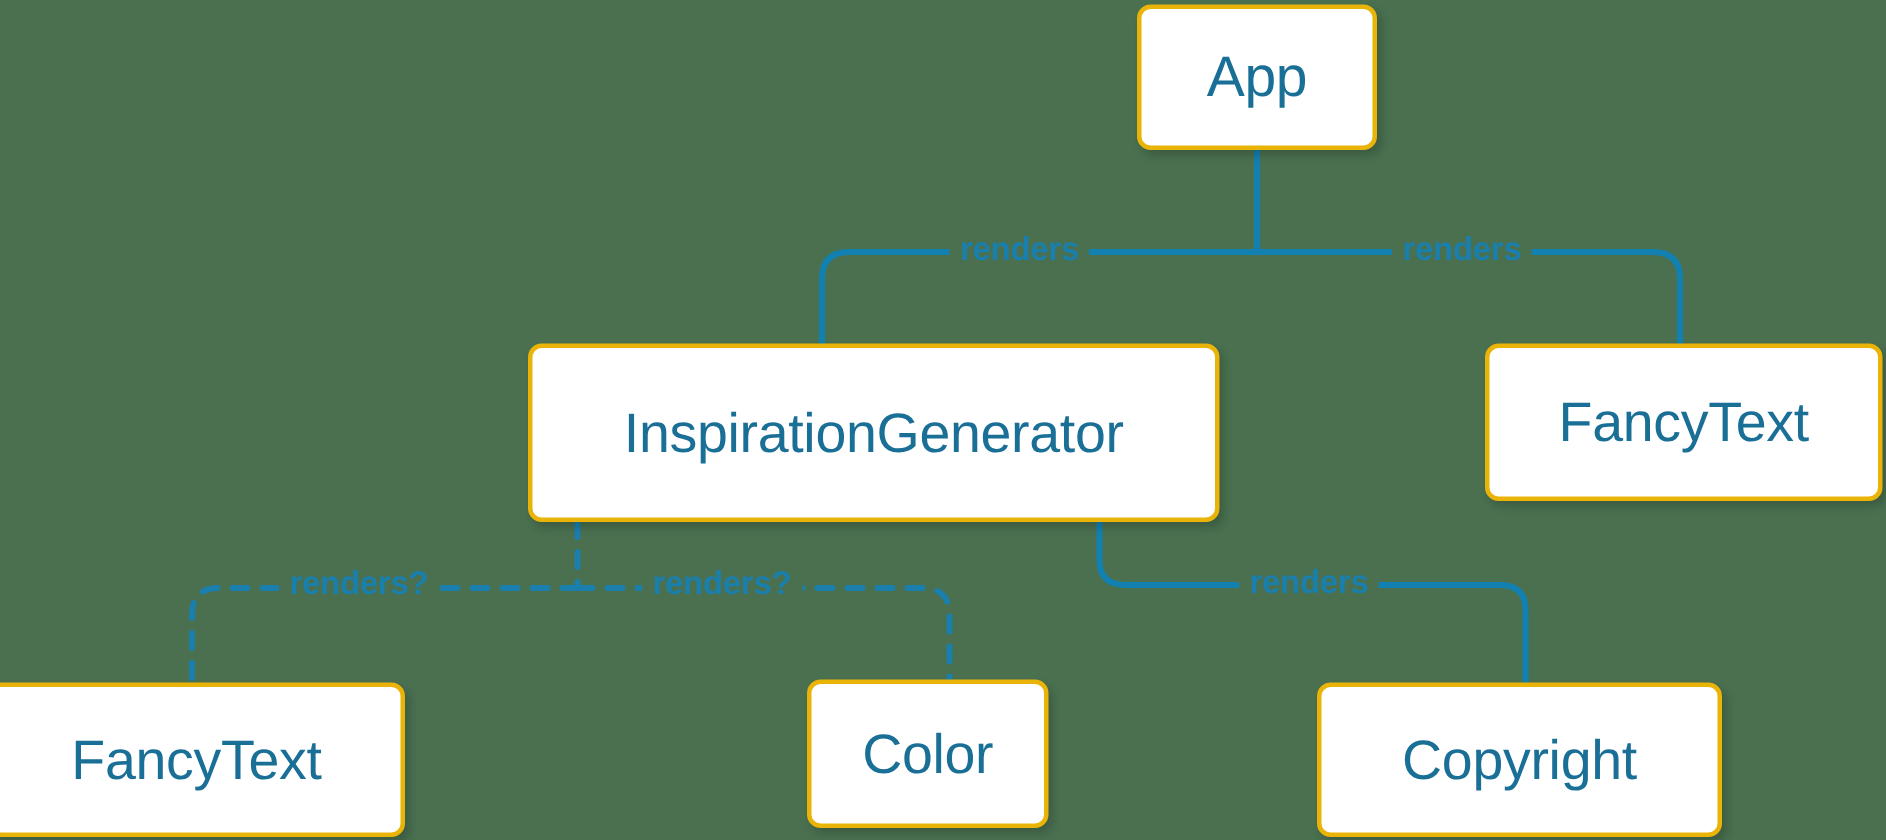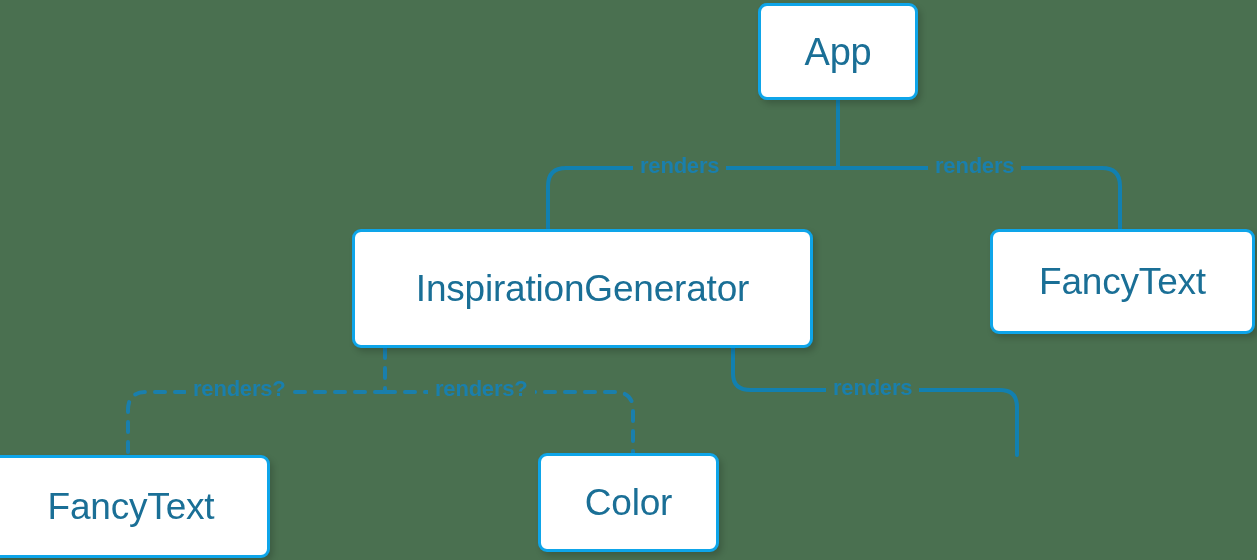--- a/index.html
+++ b/index.html
@@ -22,42 +22,42 @@
     position: absolute;
     left: 0;
     top: 0;
     width: 1257px;
     height: 560px;
   }
   .node {
     position: absolute;
     box-sizing: border-box;
     background: #ffffff;
-    border: 3px solid #0ea5e9;
+    border: 3px solid #eab308;
     border-radius: 9px;
     display: flex;
     align-items: center;
     justify-content: center;
     color: #1a6f96;
     box-shadow: 3px 4px 6px rgba(0,0,0,0.18);
     z-index: 3;
   }
   .node-label {
     font-size: 37px;
     font-weight: 400;
     letter-spacing: -0.2px;
     white-space: nowrap;
     line-height: 1;
   }
   #node-app        { left: 758px;  top: 3px;   width: 160px; height: 97px; }
   #node-app .node-label { font-size: 38px; }
   #node-inspiration{ left: 352px;  top: 229px; width: 461px; height: 119px; align-items: center; }
   #node-fancytext-right { left: 990px; top: 229px; width: 265px; height: 105px; }
   #node-fancytext-bottom{ left: -8px; top: 455px; width: 278px; height: 103px; }
-  #node-color      { left: 538px;  top: 453px; width: 181px; height: 99px; }
+  #node-color      { left: 538px;  top: 453px; width: 161px; height: 99px; }
   #node-copyright  { left: 878px;  top: 455px; width: 270px; height: 103px; }
 
   .edge-label {
     position: absolute;
     color: #1a7fac;
     font-size: 22px;
     font-weight: 600;
     letter-spacing: -0.2px;
     white-space: nowrap;
     z-index: 4;
@@ -112,14 +112,17 @@
   </div>
 
   <div class="node" id="node-fancytext-bottom">
     <span class="node-label">FancyText</span>
   </div>
 
   <div class="node" id="node-color">
     <span class="node-label">Color</span>
   </div>
 
+  <div class="node" id="node-copyright">
+    <span class="node-label">Copyright</span>
+  </div>
 
 </div>
 
 </body></html>

